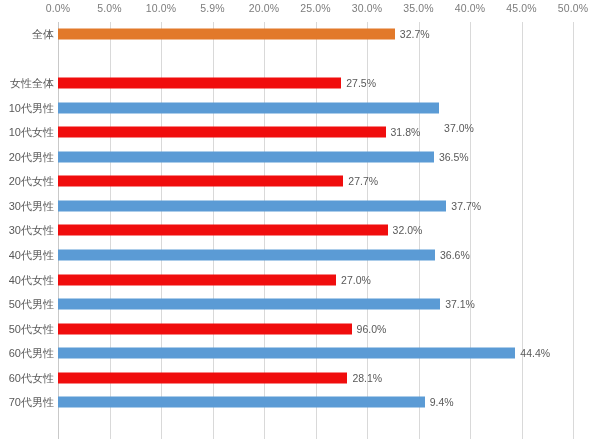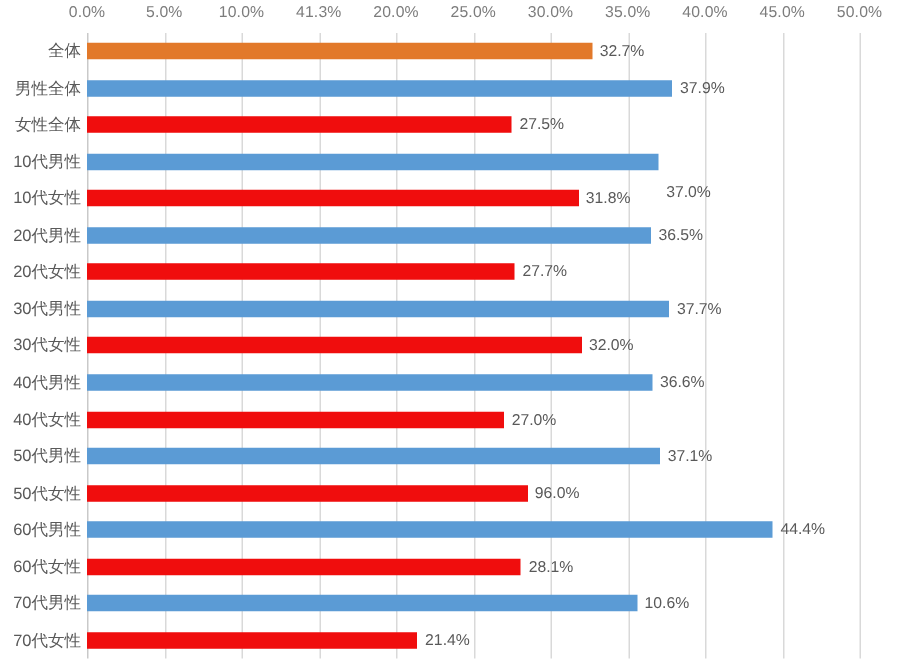--- a/index.html
+++ b/index.html
@@ -95,21 +95,21 @@
 </style>
 </head>
 <body>
 
 <div id="chart-root">
 
   <div id="x-axis-labels">
       <div class="x-tick-label" style="left: 58px;">0.0%</div>
       <div class="x-tick-label" style="left: 109.5px;">5.0%</div>
       <div class="x-tick-label" style="left: 161px;">10.0%</div>
-      <div class="x-tick-label" style="left: 212.5px;">41.3%</div>
+      <div class="x-tick-label" style="left: 212.5px;">5.9%</div>
       <div class="x-tick-label" style="left: 264px;">20.0%</div>
       <div class="x-tick-label" style="left: 315.5px;">25.0%</div>
       <div class="x-tick-label" style="left: 367px;">30.0%</div>
       <div class="x-tick-label" style="left: 418.5px;">35.0%</div>
       <div class="x-tick-label" style="left: 470px;">40.0%</div>
       <div class="x-tick-label" style="left: 521.5px;">45.0%</div>
       <div class="x-tick-label" style="left: 573px;">50.0%</div>
     </div>
 
   <div id="plot-area">
@@ -126,25 +126,20 @@
     </div>
 
   <div id="value-axis-line"></div>
 
   <div id="rows-layer">
       <div class="bar-row" style="top: 0px; height: 24.5294px;">
         <div class="cat-label" style="color: rgb(89, 89, 89);">全体</div>
         <div class="bar total" style="width: 336.81px; background: rgb(226, 121, 42);"></div>
         <div class="bar-value" style="left: 399.81px; color: rgb(89, 89, 89);">32.7%</div>
       </div>
-      <div class="bar-row" style="top: 24.5294px; height: 24.5294px;">
-        <div class="cat-label" style="color: rgb(89, 89, 89);">男性全体</div>
-        <div class="bar male" style="width: 390.37px; background: rgb(91, 155, 213);"></div>
-        <div class="bar-value" style="left: 453.37px; color: rgb(89, 89, 89);">37.9%</div>
-      </div>
       <div class="bar-row" style="top: 49.0588px; height: 24.5294px;">
         <div class="cat-label" style="color: rgb(89, 89, 89);">女性全体</div>
         <div class="bar female" style="width: 283.25px; background: rgb(240, 13, 13);"></div>
         <div class="bar-value" style="left: 346.25px; color: rgb(89, 89, 89);">27.5%</div>
       </div>
       <div class="bar-row" style="top: 73.5882px; height: 24.5294px;">
         <div class="cat-label" style="color: rgb(89, 89, 89);">10代男性</div>
         <div class="bar male" style="width: 381.1px; background: rgb(91, 155, 213);"></div>
         <div class="bar-value" style="left: 444.1px; color: rgb(89, 89, 89); margin-top: 20px;">37.0%</div>
       </div>
@@ -199,22 +194,17 @@
         <div class="bar-value" style="left: 520.32px; color: rgb(89, 89, 89);">44.4%</div>
       </div>
       <div class="bar-row" style="top: 343.412px; height: 24.5294px;">
         <div class="cat-label" style="color: rgb(89, 89, 89);">60代女性</div>
         <div class="bar female" style="width: 289.43px; background: rgb(240, 13, 13);"></div>
         <div class="bar-value" style="left: 352.43px; color: rgb(89, 89, 89);">28.1%</div>
       </div>
       <div class="bar-row" style="top: 367.941px; height: 24.5294px;">
         <div class="cat-label" style="color: rgb(89, 89, 89); margin-left: 19px;">70代男性</div>
         <div class="bar male" style="width: 366.68px; background: rgb(91, 155, 213);"></div>
-        <div class="bar-value" style="left: 429.68px; color: rgb(89, 89, 89);">10.6%</div>
-      </div>
-      <div class="bar-row" style="top: 392.471px; height: 24.5294px;">
-        <div class="cat-label" style="color: rgb(89, 89, 89);">70代女性</div>
-        <div class="bar female" style="width: 220.42px; background: rgb(240, 13, 13);"></div>
-        <div class="bar-value" style="left: 283.42px; color: rgb(89, 89, 89);">21.4%</div>
+        <div class="bar-value" style="left: 429.68px; color: rgb(89, 89, 89);">9.4%</div>
       </div>
     </div>
 
 </div>
 
 </body></html>

